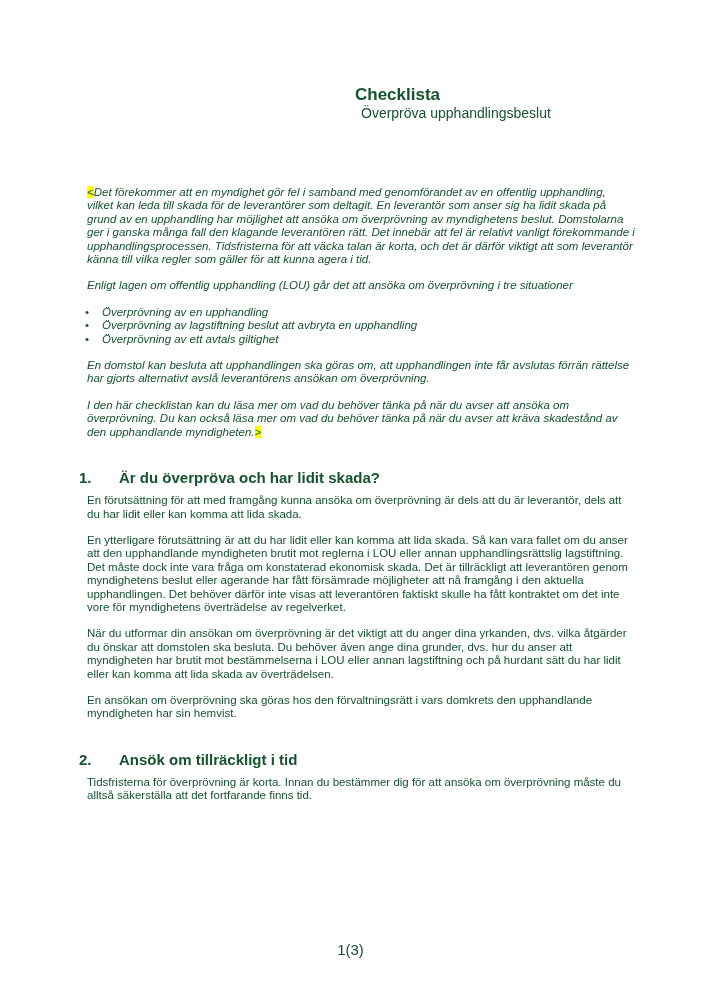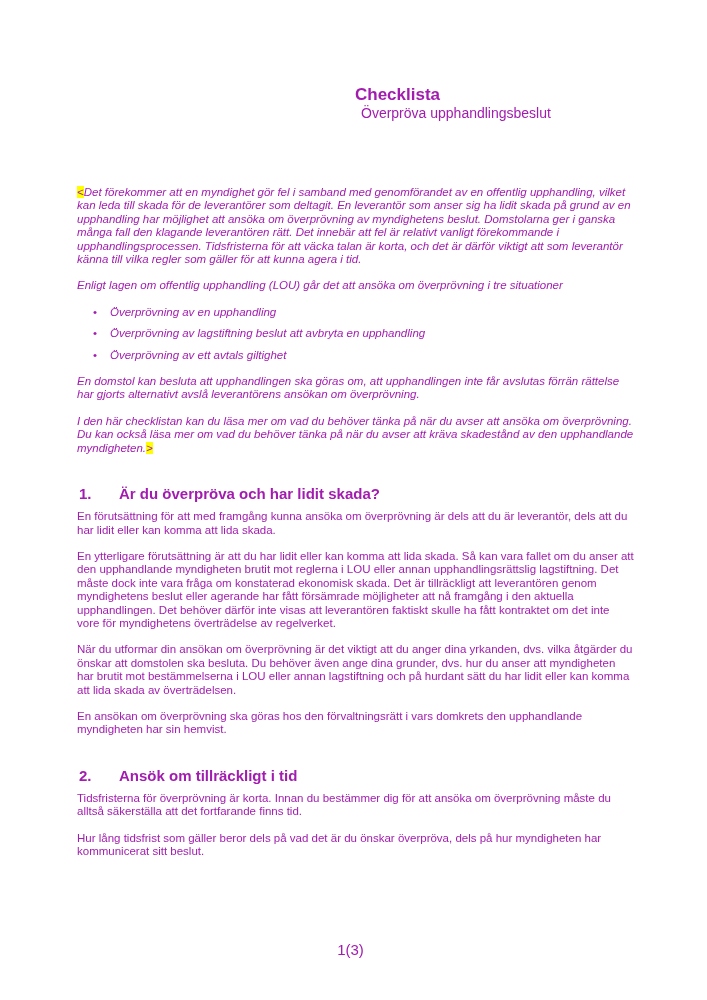--- a/index.html
+++ b/index.html
@@ -1,43 +1,43 @@
 <!DOCTYPE html>
 <html lang="sv"><head>
 <meta charset="utf-8">
 <style>
   html, body { margin: 0; padding: 0; background: #ffffff; }
   .page {
     position: relative;
     width: 701px;
     height: 1000px;
     background: #ffffff;
-    color: #a21caf;
+    color: #14532d;
     font-family: "Liberation Sans", sans-serif;
     overflow: hidden;
   }
   .doc-header { position: absolute; left: 355px; top: 84px; }
   .doc-title { font-size: 17px; font-weight: bold; line-height: 21px; }
   .doc-subtitle { font-size: 14px; line-height: 17px; margin-left: 6px; }
 
   .content {
     position: absolute;
     left: 77px;
     top: 186px;
     width: 558px;
     font-size: 11.5px;
     line-height: 13.4px;
   }
-  .content p { margin: 0 0 13px 0; }
+  .content p { margin: 0 0 13px 10px; }
   .intro p, .intro li { font-style: italic; }
 
   .hl { background: #ffff00; }
 
   ul.bullets { margin: 0 0 13px 0; padding: 0 0 0 8px; list-style: none; }
-  ul.bullets li { margin: 8px; }
+  ul.bullets li { margin: 0; }
   .bullet-marker { display: inline-block; width: 17px; font-style: normal; }
 
   .section-heading {
     display: flex;
     margin: 30px 0 7px 0;
     font-size: 15px;
     font-weight: bold;
     line-height: 18px;
   }
   .h-num { width: 40px; flex-shrink: 0; padding-left: 2px; }
@@ -89,21 +89,20 @@
       <p>När du utformar din ansökan om överprövning är det viktigt att du anger dina yrkanden, dvs. vilka åtgärder du önskar att domstolen ska besluta. Du behöver även ange dina grunder, dvs. hur du anser att myndigheten har brutit mot bestämmelserna i LOU eller annan lagstiftning och på hurdant sätt du har lidit eller kan komma att lida skada av överträdelsen.</p>
       <p>En ansökan om överprövning ska göras hos den förvaltningsrätt i vars domkrets den upphandlande myndigheten har sin hemvist.</p>
     </div>
 
     <div>
       <div class="section-heading">
         <span class="h-num">2.</span>
         <span>Ansök om tillräckligt i tid</span>
       </div>
       <p>Tidsfristerna för överprövning är korta. Innan du bestämmer dig för att ansöka om överprövning måste du alltså säkerställa att det fortfarande finns tid.</p>
-      <p>Hur lång tidsfrist som gäller beror dels på vad det är du önskar överpröva, dels på hur myndigheten har kommunicerat sitt beslut.</p>
     </div>
 
   </div>
 
   <div class="page-footer">
     <span>1(3)</span>
   </div>
 
 </div>
 

